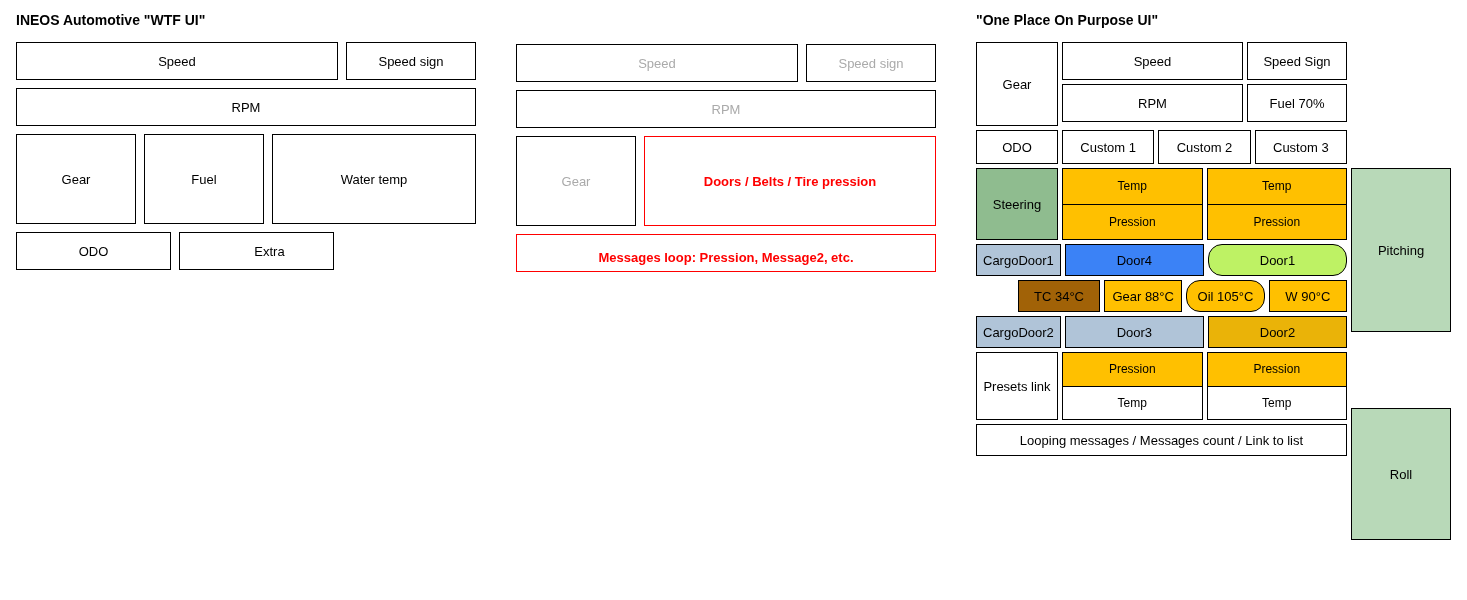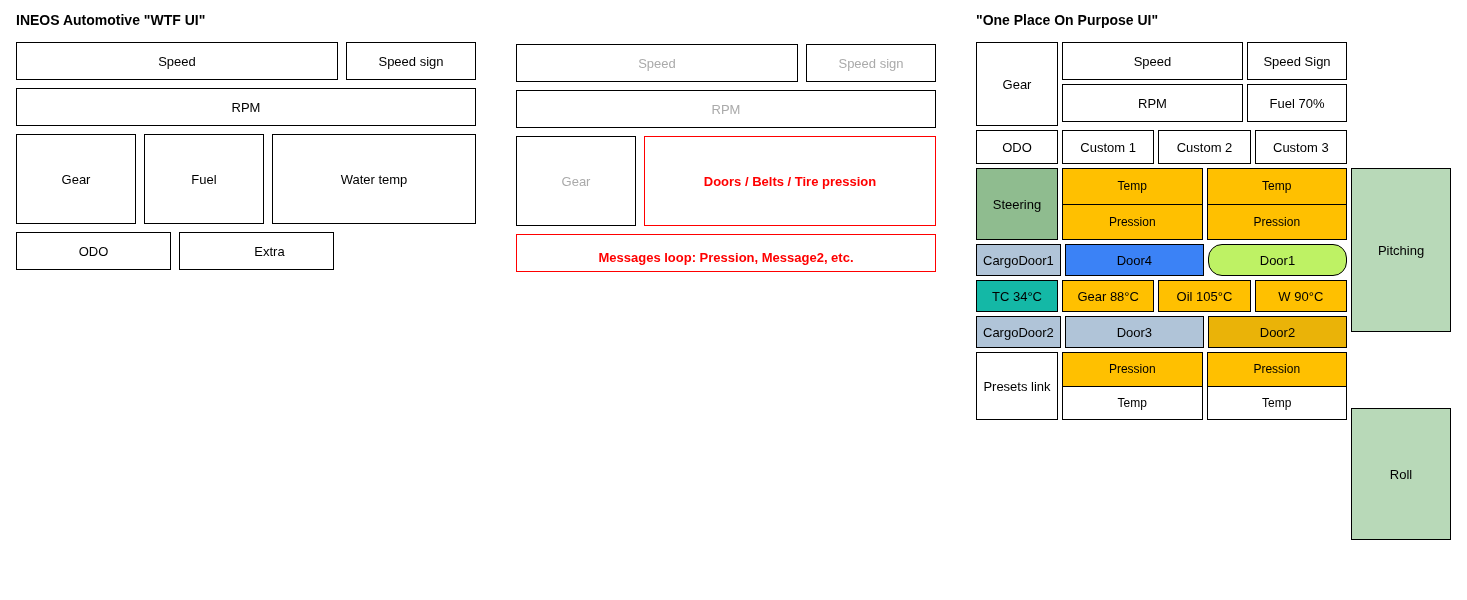--- a/index.html
+++ b/index.html
@@ -262,27 +262,27 @@
           </div>
           <div class="r-cell" style="flex:1; min-height:32px; background:#3b82f6;">
             <span>Door4</span>
           </div>
           <div class="r-cell" style="flex:1; min-height:32px; background:#bef264;border-radius:14px;">
             <span>Door1</span>
           </div>
         </div>
 
         <div style="display:flex; gap:4px;">
-          <div class="r-cell" style="flex:0 0 82px; min-height:32px; background:#14b8a6;">
+          <div class="r-cell" style="flex:0 0 82px; min-height:32px; background:#a16207;margin-left:42px;">
             <span>TC 34°C</span>
           </div>
           <div class="r-cell" style="flex:1; min-height:32px; background:#ffc000;">
             <span>Gear 88°C</span>
           </div>
-          <div class="r-cell" style="flex:1; min-height:32px; background:#ffc000;">
+          <div class="r-cell" style="flex:1; min-height:32px; background:#ffc000;border-radius:14px;">
             <span>Oil 105°C</span>
           </div>
           <div class="r-cell" style="flex:1; min-height:32px; background:#ffc000;">
             <span>W 90°C</span>
           </div>
         </div>
 
         <div style="display:flex; gap:4px;">
           <div class="r-cell" style="flex:0 0 82px; min-height:32px; background:#b0c4d8;">
             <span>CargoDoor2</span>
@@ -312,20 +312,25 @@
           <div style="flex:1; border:1.5px solid #000; display:flex; flex-direction:column; overflow:hidden; min-height:68px;">
             <div style="flex:1; background:#ffc000; display:flex; align-items:center; justify-content:center; border-bottom:1px solid #000; font-size:12px;">
               <span>Pression</span>
             </div>
             <div style="flex:1; background:#fff; display:flex; align-items:center; justify-content:center; font-size:12px;">
               <span>Temp</span>
             </div>
           </div>
         </div>
 
+        <div style="display:flex; gap:4px;">
+          <div class="r-cell" style="flex:1; min-height:32px;">
+            <span>Looping messages / Messages count / Link to list</span>
+          </div>
+        </div>
 
       </div>
 
       <div style="display:flex; flex-direction:column; gap:4px; flex:0 0 100px;">
 
         <div style="height: 84px;"></div>
         <div style="height: 34px;"></div>
 
         <div class="r-cell" style="flex:0 0 164px; min-height:164px; background:#b8d9b8; align-items:center; justify-content:center;">
           <span>Pitching</span>

